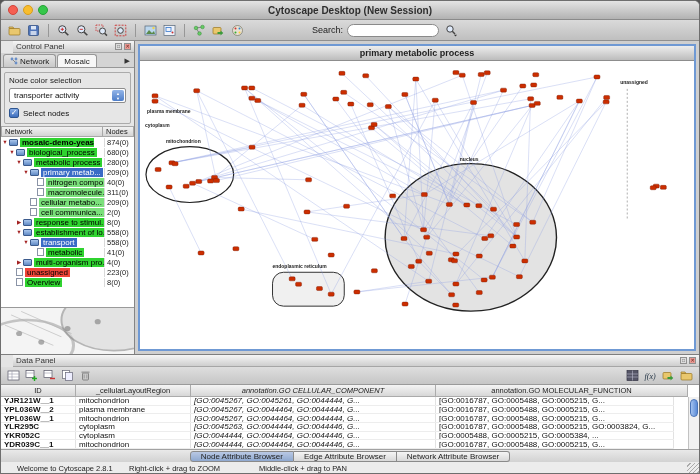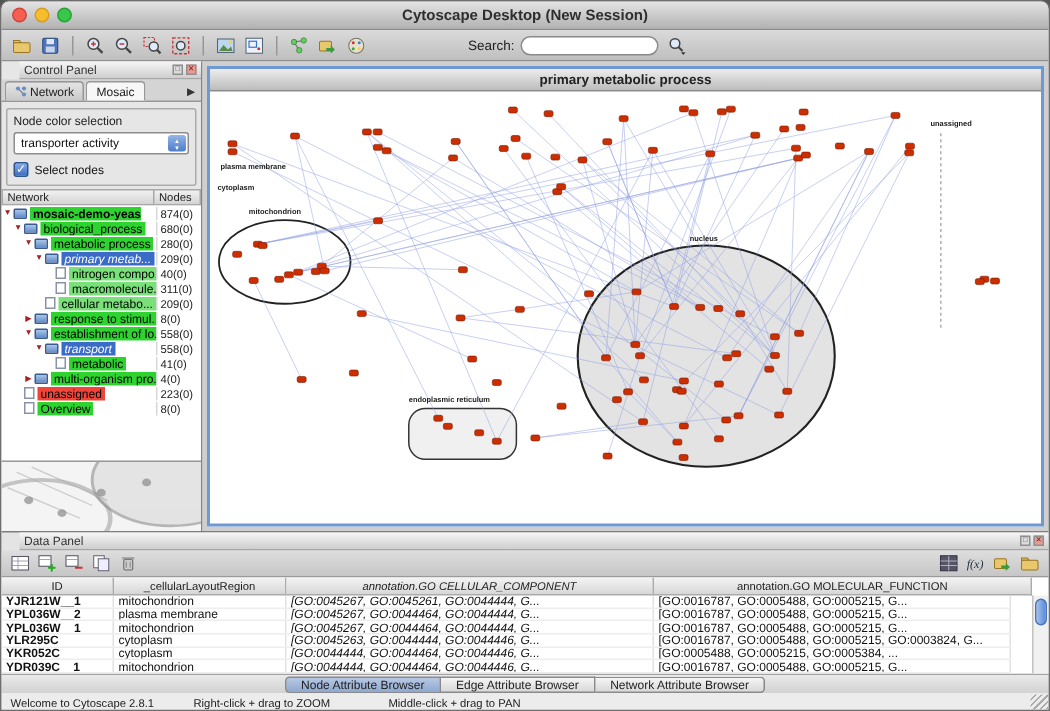--- a/index.html
+++ b/index.html
@@ -52,21 +52,21 @@
   .tree { height:170px; flex:none; background:#fff; overflow:hidden; }
   .trow { height:10px; display:flex; align-items:center; font-size:8px; white-space:nowrap; }
   .tind { flex:none; }
   .tarr { width:8px; flex:none; color:#a32222; font-size:5.5px; text-align:center; }
   .tfold { width:9px; height:7px; flex:none; background:linear-gradient(#a9c6ec,#608ac6); border:1px solid #3c5b8d; border-radius:1px; margin-right:2px; }
   .tpage { width:7px; height:8px; flex:none; background:#fff; border:1px solid #8a93a6; margin-right:2px; }
   .tlabel { padding:0 2px; overflow:hidden; text-overflow:clip; color:#000; max-width:74px; }
   .tbold { font-weight:bold; }
   .bg-green { background:var(--green); }
   .bg-lightgreen { background:var(--lightgreen); }
-  .bg-selected { background:var(--selected); color:#fff;font-style:italic; }
+  .bg-selected { background:var(--selected); color:#fff; }
   .bg-red { background:var(--red); }
   .tcount { margin-left:auto; width:30px; flex:none; border-left:1px solid #d8d8d8; padding-left:2px; font-size:7.5px; color:#222; }
   .birdseye { flex:1; border-top:1px solid #9a9a9a; background:#f4f4f4; overflow:hidden; }
 
   
   .narea { flex:1; min-width:0; background:#cfcfcf; padding:3px; }
   .netframe { width:100%; height:100%; border:2px solid #6f99d4; background:#fff; display:flex; flex-direction:column; }
   .net-titlebar { height:15px; flex:none; background:linear-gradient(#ededed,#bcbcbc); border-bottom:1px solid #8d8d8d; display:flex; align-items:center; justify-content:center; font-size:9px; font-weight:bold; color:#222; }
   .netsvg { flex:1; width:100%; display:block; }
 
@@ -294,20 +294,27 @@
             <span class="tpage"></span>
             <span class="tlabel bg-lightgreen">macromolecule...</span>
             <span class="tcount">311(0)</span>
           </div>
           <div class="trow">
             <span class="tind" style="width: 21px;"></span>
             <span class="tarr"></span>
             <span class="tpage"></span>
             <span class="tlabel bg-lightgreen">cellular metabo...</span>
             <span class="tcount">209(0)</span>
+          </div>
+          <div class="trow">
+            <span class="tind" style="width: 21px;"></span>
+            <span class="tarr"></span>
+            <span class="tpage"></span>
+            <span class="tlabel bg-lightgreen">cell communica...</span>
+            <span class="tcount">2(0)</span>
           </div>
           <div class="trow">
             <span class="tind" style="width: 14px;"></span>
             <span class="tarr">▶</span>
             <span class="tfold"></span>
             <span class="tlabel bg-green">response to stimul...</span>
             <span class="tcount">8(0)</span>
           </div>
           <div class="trow">
             <span class="tind" style="width: 14px;"></span>
@@ -688,18 +695,18 @@
     </div>
   </div>
 
   <div class="btabs">
     <span class="seg sel">Node Attribute Browser</span>
     <span class="seg">Edge Attribute Browser</span>
     <span class="seg">Network Attribute Browser</span>
   </div>
 
   <div class="statusbar">
-    <span class="st" style="left:6px">Welcome to Cytoscape 2.8.1</span>
+    <span class="st" style="left:16px">Welcome to Cytoscape 2.8.1</span>
     <span class="st" style="left:128px">Right-click + drag to ZOOM</span>
     <span class="st" style="left:258px">Middle-click + drag to PAN</span>
     <span class="grip"></span>
   </div>
 </div>
 
 </body></html>

